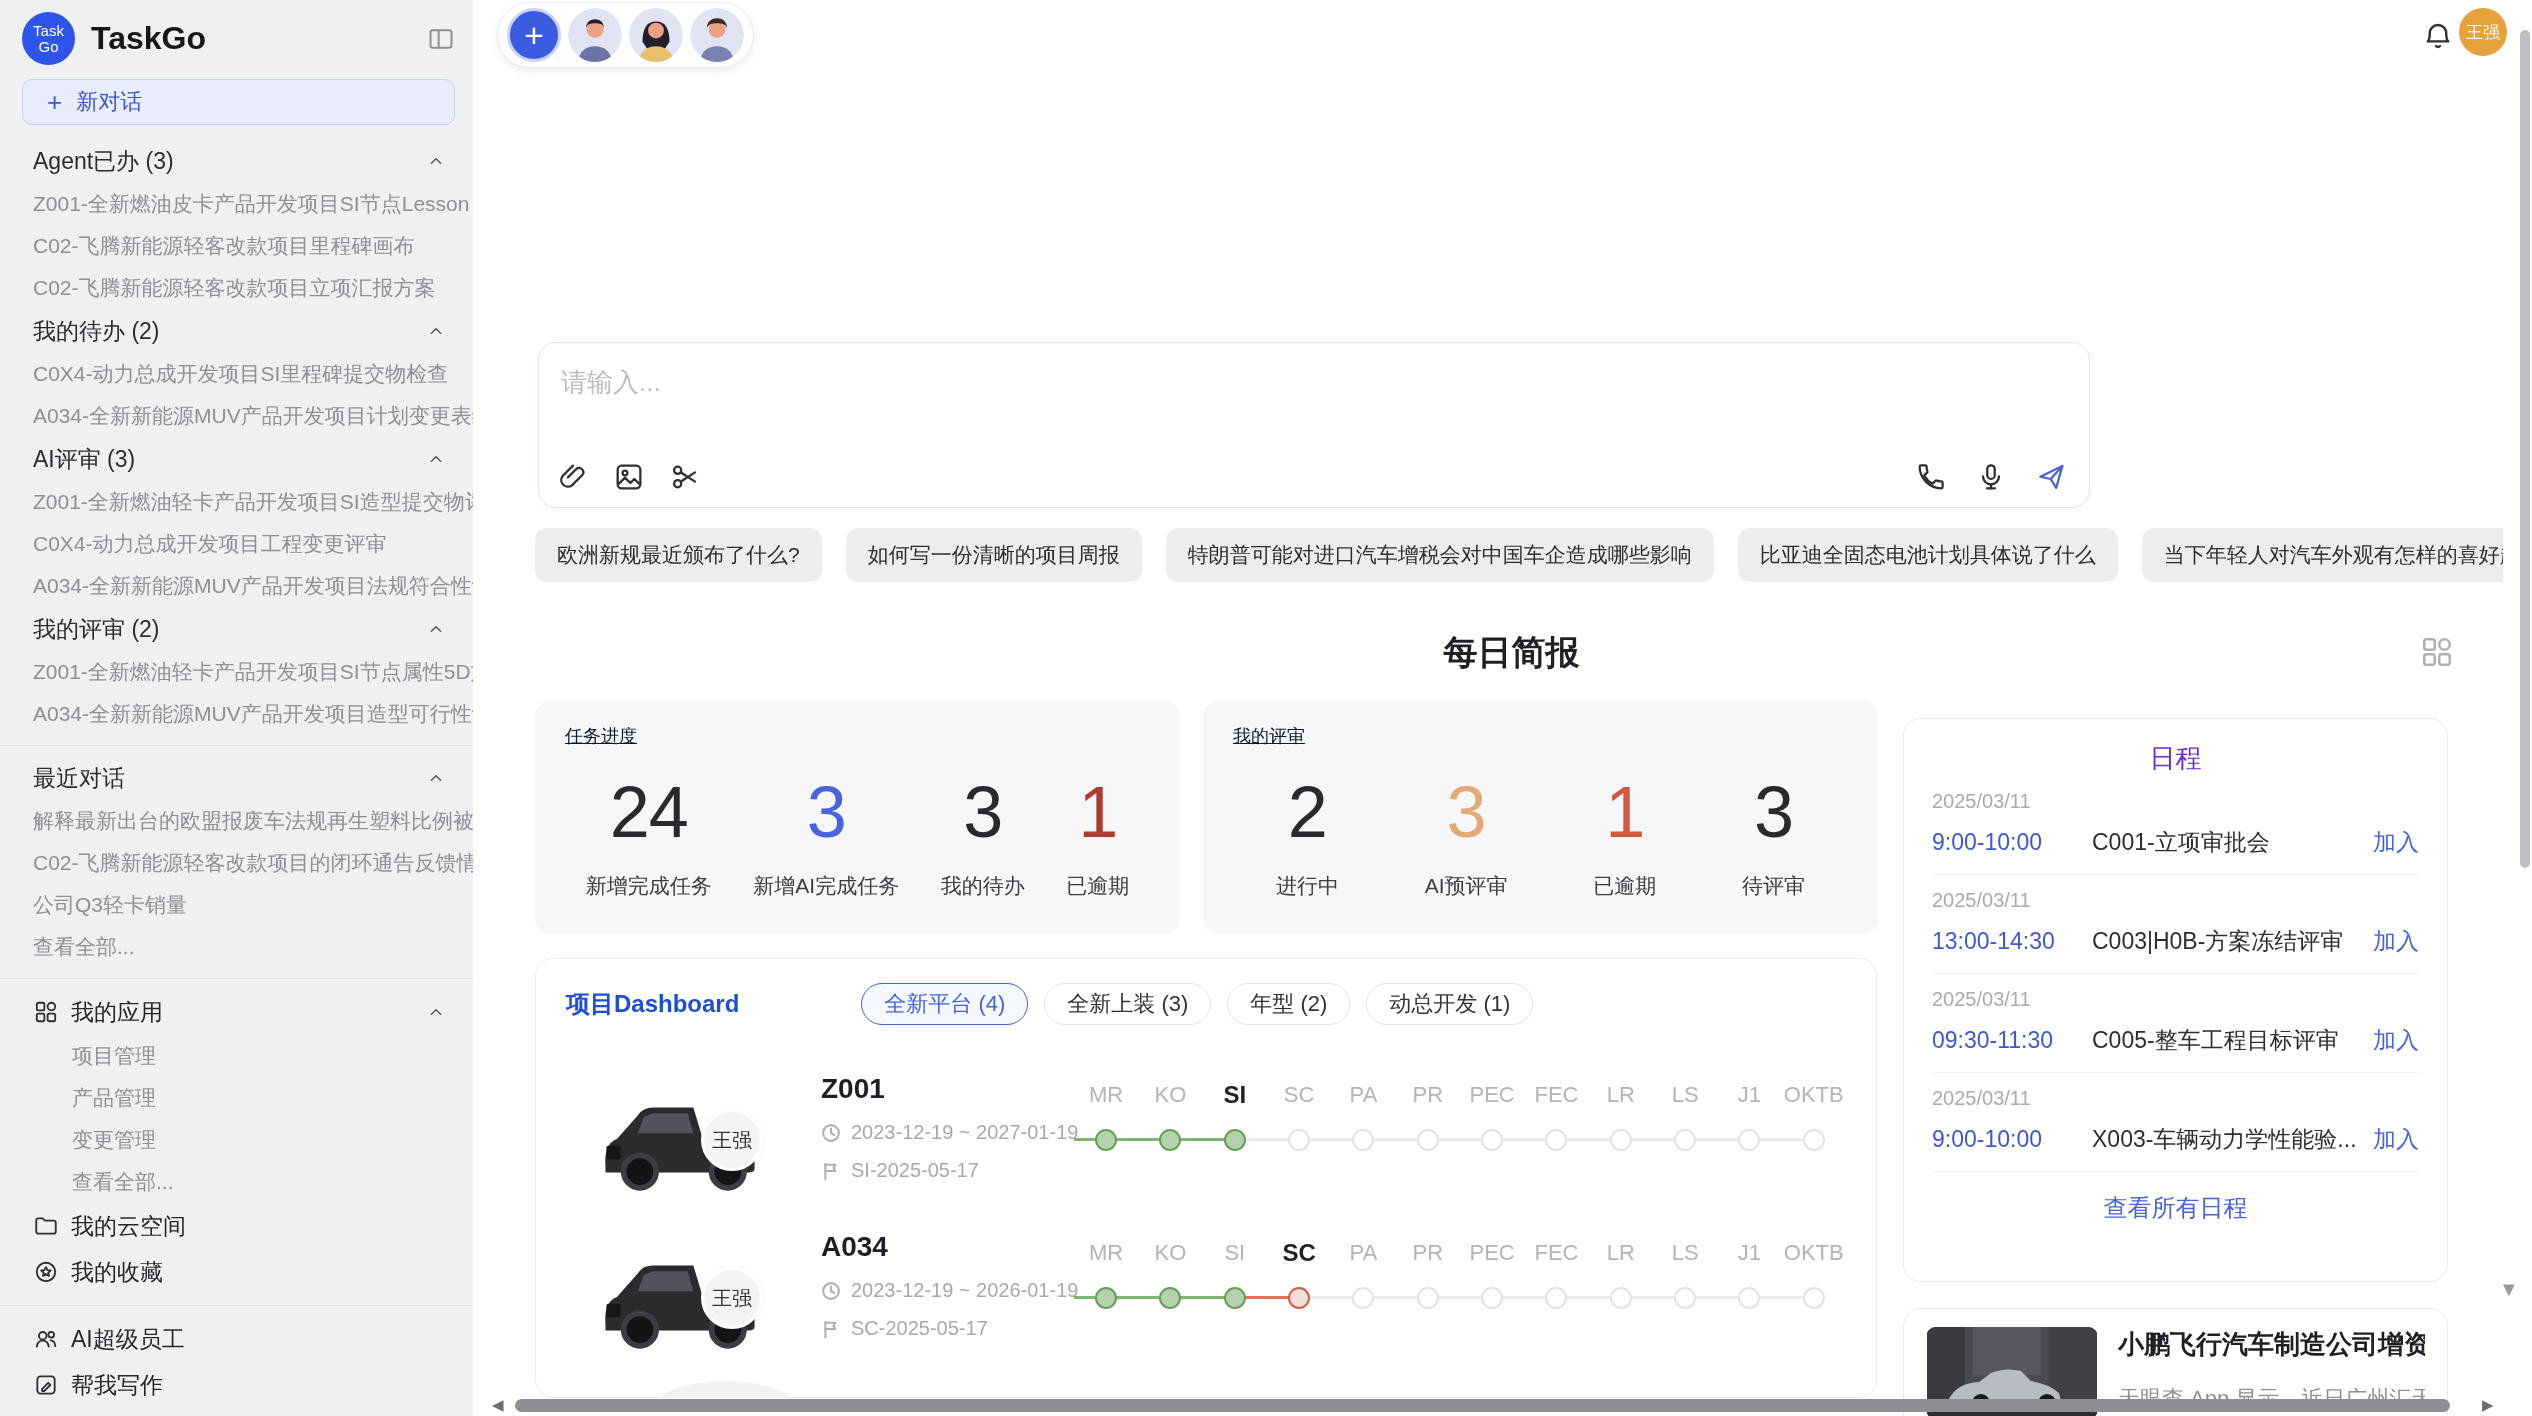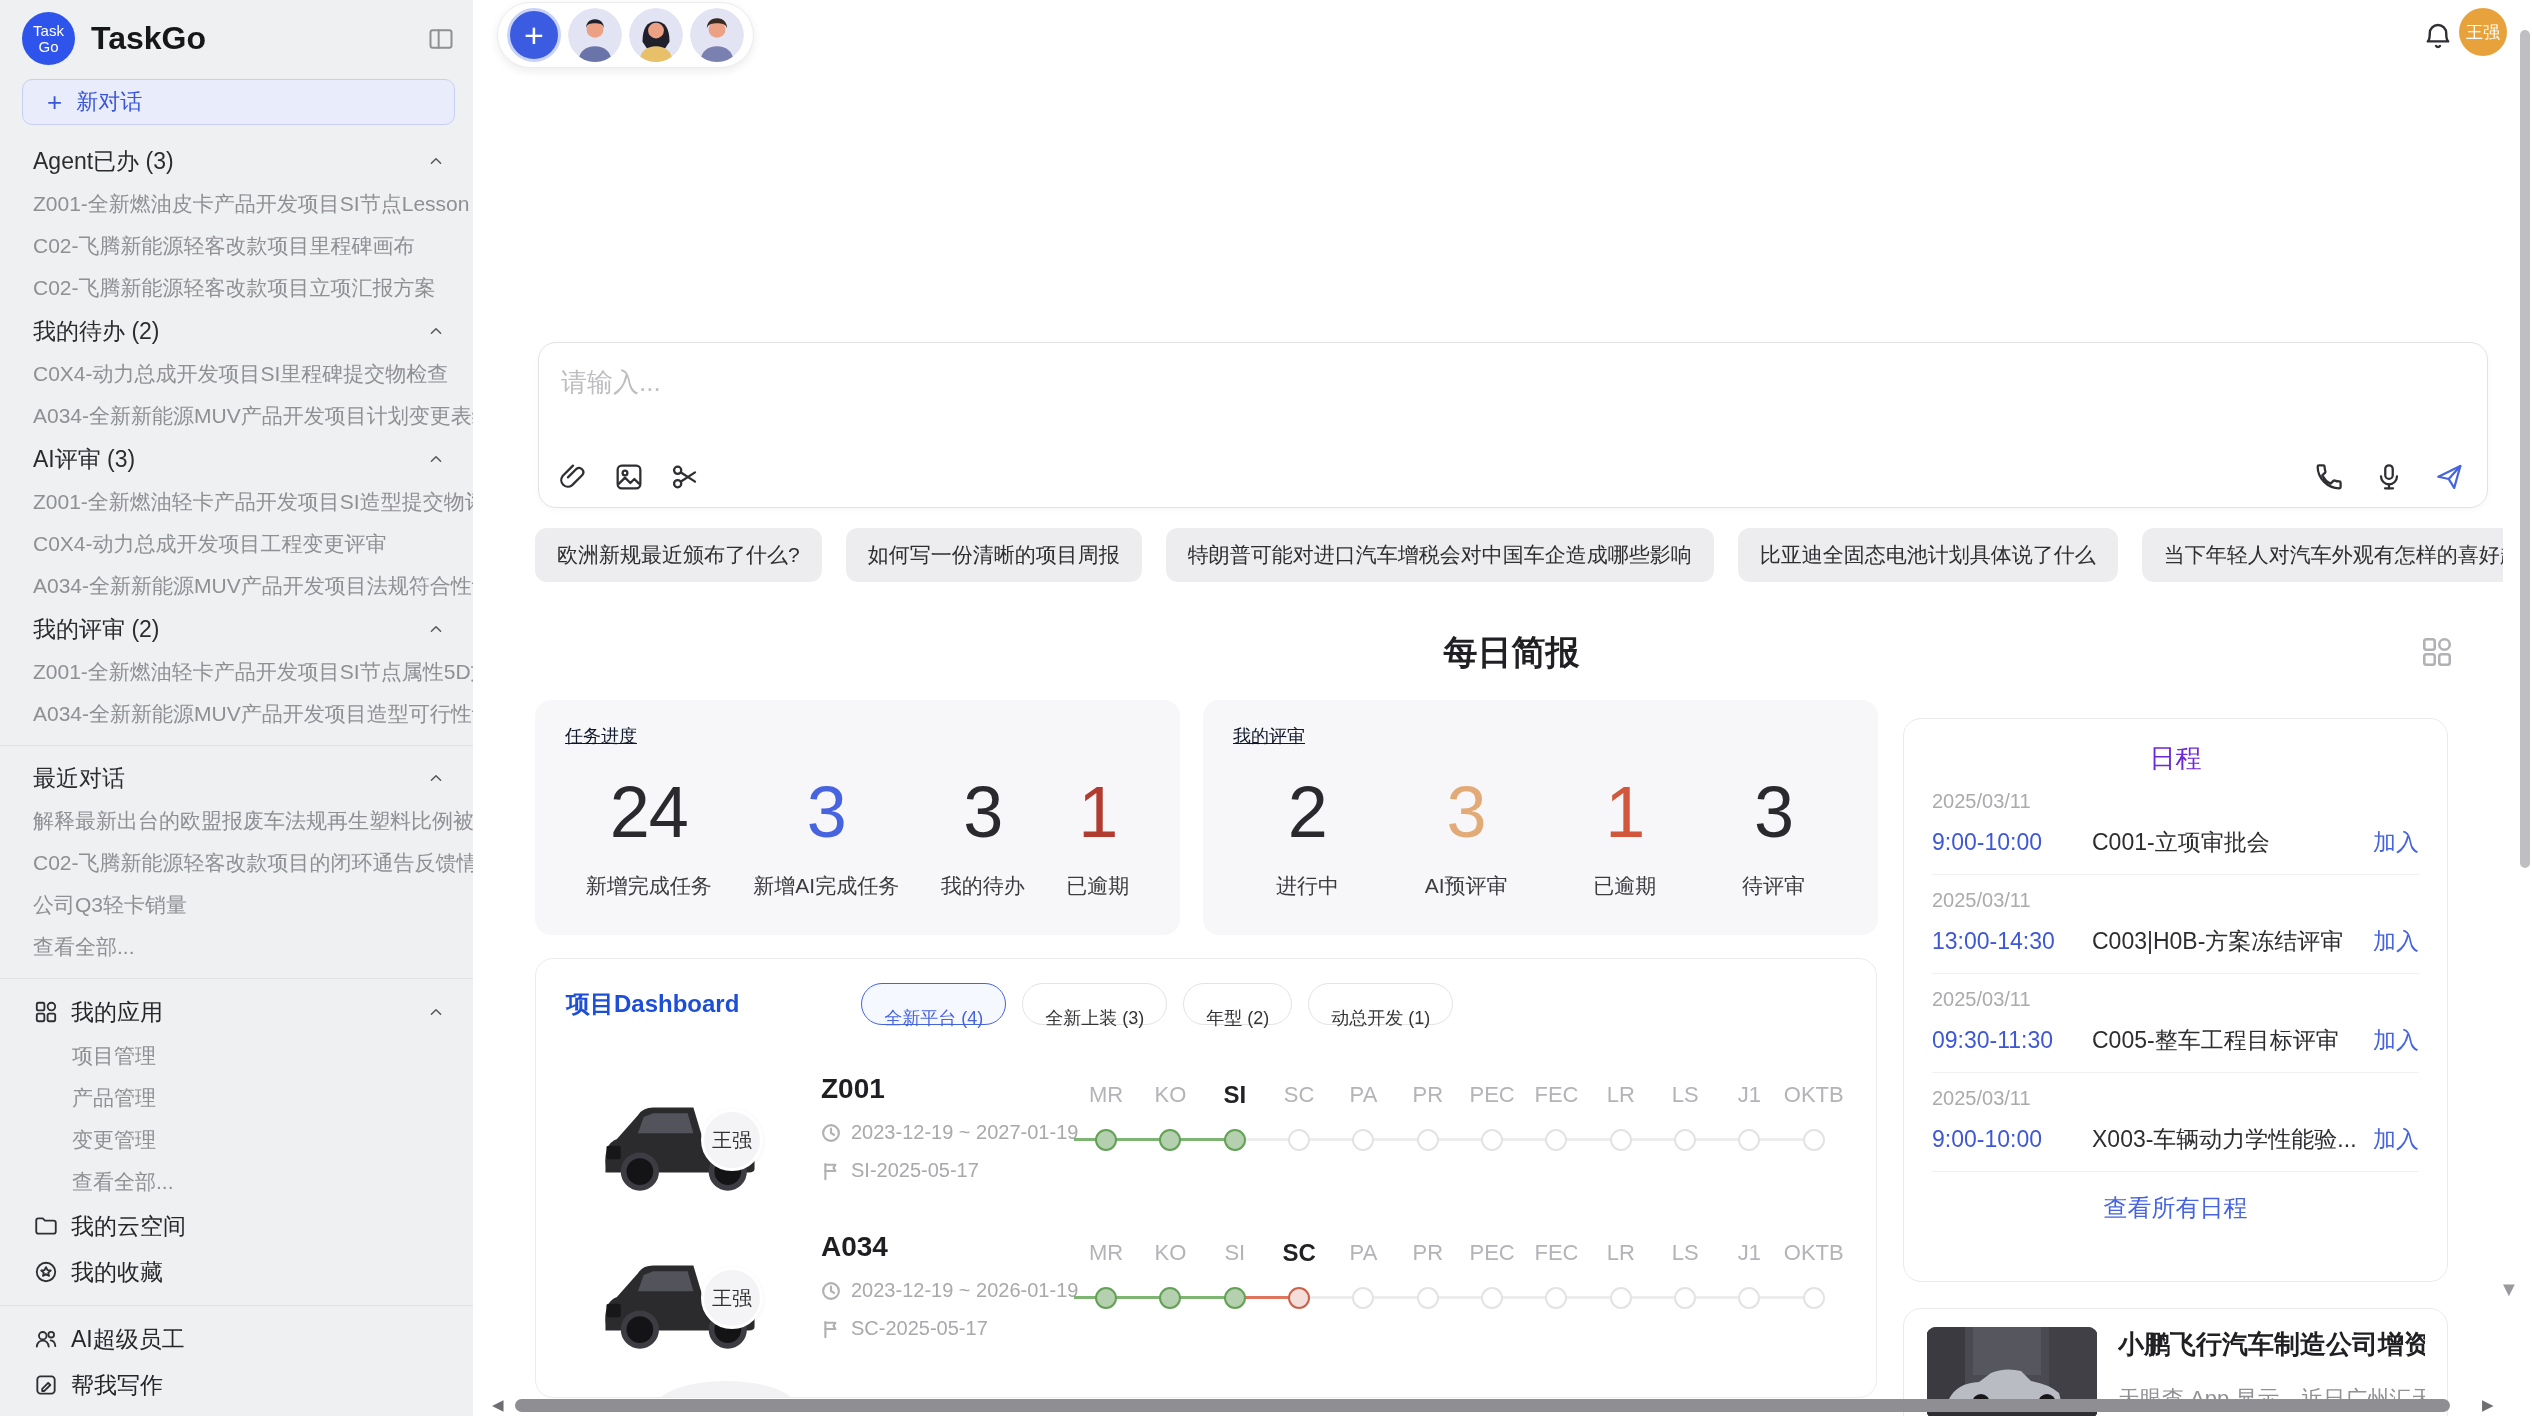--- a/index.html
+++ b/index.html
@@ -47,21 +47,21 @@
   .bell { position:absolute; left:1948px; top:18px; width:36px; height:36px; cursor:pointer; }
   .user-av { position:absolute; left:1986px; top:8px; width:48px; height:48px; border-radius:50%;
     background:#e8a23b; color:#fff; font-size:17px; display:flex; align-items:center;
     justify-content:center; cursor:pointer; }
 
   .greet { position:absolute; left:62px; top:190px; display:flex; align-items:center; gap:44px; }
   .greet-av { width:106px; height:106px; border-radius:50%; overflow:hidden; }
   .greet-av svg { display:block; width:100%; height:100%; }
   .greet-text { font-size:44px; font-weight:700; color:#4356d4; letter-spacing:1px; }
 
-  .composer { position:absolute; left:65px; top:342px; width:1950px; height:166px;
+  .composer { position:absolute; left:65px; top:342px; width:1552px; height:166px;
     border:1.5px solid #e3e3e6; border-radius:18px; background:#fff;
     box-shadow:0 2px 6px rgba(0,0,0,.03); }
   .composer .ph { position:absolute; left:22px; top:22px; font-size:26px; color:#bdbdc2; cursor:text; }
   .tool-left { position:absolute; left:18px; bottom:14px; display:flex; gap:24px; }
   .tool-right { position:absolute; right:22px; bottom:14px; display:flex; gap:28px; align-items:center; }
   .tool-left svg,.tool-right svg { width:32px; height:32px; cursor:pointer; }
 
   .chips { position:absolute; left:62px; top:528px; width:1968px; display:flex; gap:24px; overflow:hidden; }
   .chip { height:54px; line-height:54px; padding:0 22px; background:#ededef; border-radius:12px;
     font-size:21px; color:#2e2e32; white-space:nowrap; cursor:pointer; }
@@ -80,21 +80,21 @@
   .stat .v { font-size:72px; font-weight:500; letter-spacing:-1px; line-height:92px; }
   .stat .l { font-size:21px; color:#3b3b40; margin-top:14px; }
   .c-dark{color:#2a2a2e}.c-blue{color:#4663e0}.c-red{color:#b23b30}
   .c-tan{color:#e2aa76}.c-orange{color:#d2573d}
 
   .dash { position:absolute; left:62px; top:958px; width:1342px; height:440px;
     border:1.5px solid #ececef; border-radius:18px; background:#fff; overflow:hidden; }
   .dash-head { display:flex; align-items:center; padding:24px 30px 0; }
   .dash-title { font-size:24px; color:#1d4ed8; font-weight:700; }
   .dash-tabs { display:flex; gap:16px; margin-left:122px; }
-  .tab { height:42px; line-height:40px; padding:14px 22px; border-radius:21px; font-size:18px;
+  .tab { height:42px; line-height:40px; padding:0 22px; border-radius:21px; font-size:22px;
     border:1.5px solid #e3e3e6; color:#333338; background:#fff; cursor:pointer; white-space:nowrap; }
   .tab.active { border-color:#4663e0; color:#4663e0; background:#f6f8ff; }
   .dash-rows { margin-top:34px; }
   .proj-row { position:relative; height:158px; }
   .truck { position:absolute; left:58px; top:12px; width:172px; height:140px; }
   .truck svg { width:100%; height:100%; }
   .owner-chip { position:absolute; left:165px; top:50px; width:62px; height:62px; border-radius:50%;
     background:#f4f4f6; border:3px solid #fff; display:flex; align-items:center; justify-content:center;
     font-size:20px; color:#333; box-shadow:0 1px 4px rgba(0,0,0,.06); }
   .p-name { position:absolute; left:285px; top:14px; font-size:28px; font-weight:700; color:#1f1f23; }

